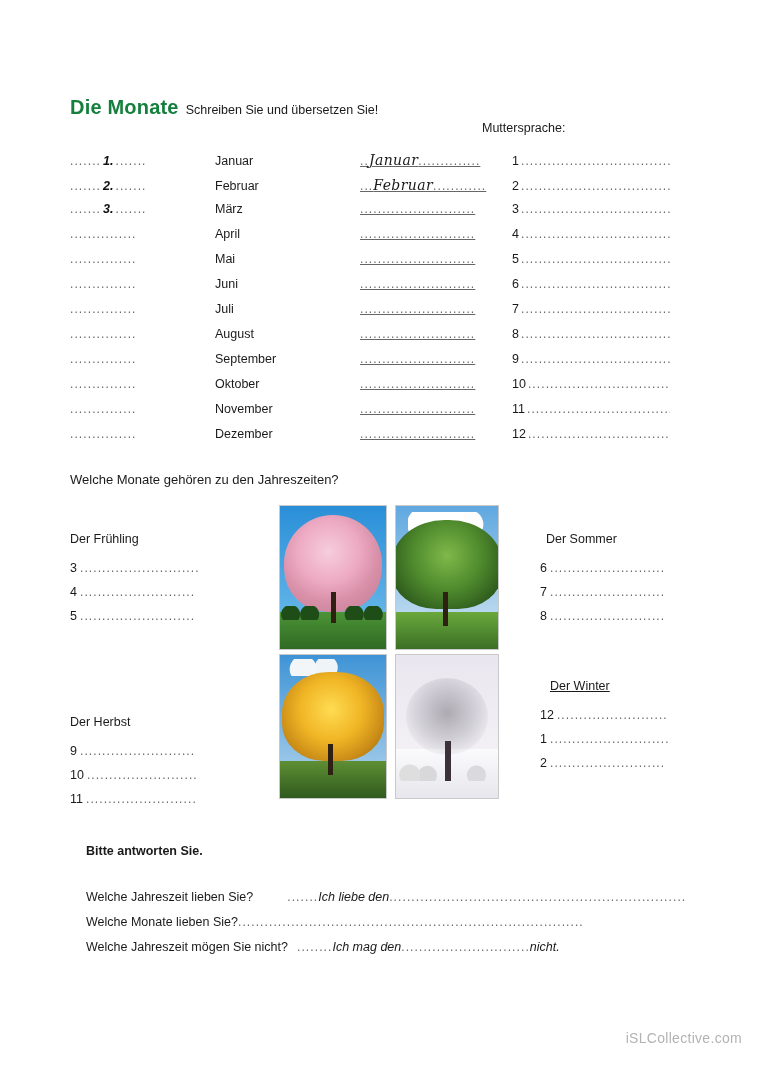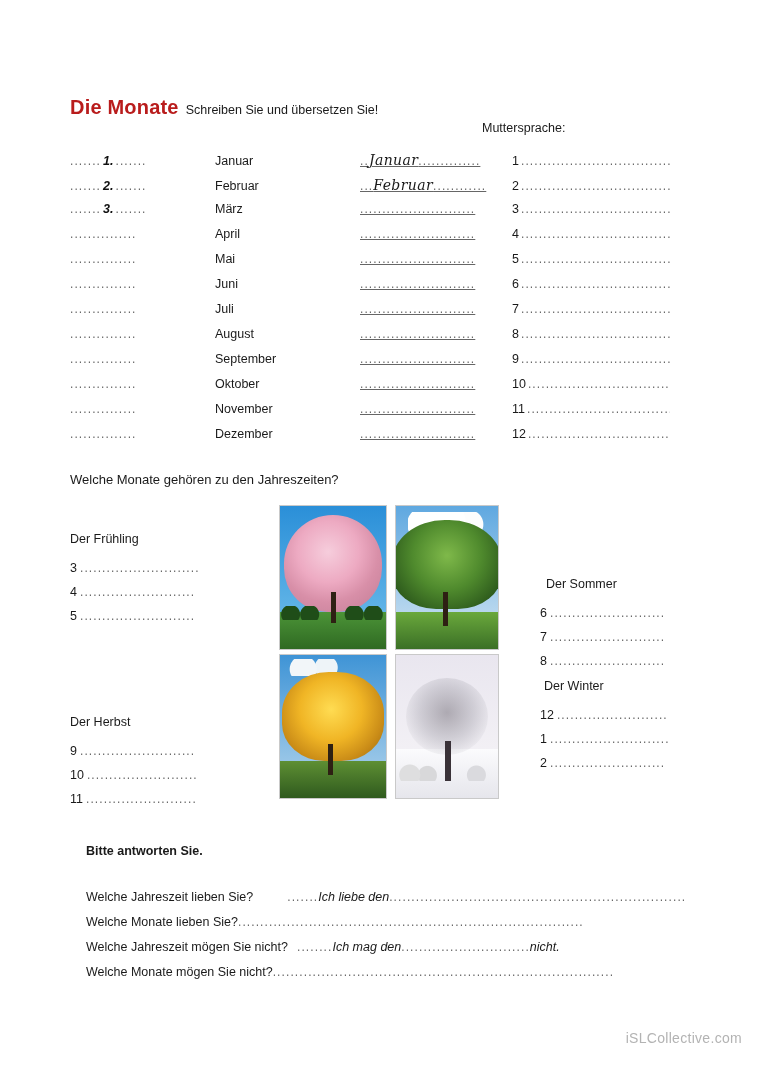--- a/index.html
+++ b/index.html
@@ -27,21 +27,21 @@
     left: 70px;
     top: 96px;
     display: flex;
     align-items: baseline;
     gap: 7px;
     white-space: nowrap;
   }
   .title-main {
     font-size: 20px;
     font-weight: bold;
-    color: #b91c1c;
+    color: #15803d;
     letter-spacing: 0.2px;
   }
   .title-sub {
     font-size: 12.5px;
     color: #1a1a1a;
   }
 
   
   .mutter-head {
     position: absolute;
@@ -158,22 +158,22 @@
     letter-spacing: 1.1px;
     font-size: 12px;
     overflow: hidden;
     white-space: nowrap;
     width: 118px;
   }
   #season-spring { left: 70px; top: 532px; }
   #season-summer { left: 540px; top: 532px; }
   #season-autumn { left: 70px; top: 679px; margin-top: 36px; }
   #season-winter { left: 540px; top: 679px; }
-  #season-summer .season-title { margin-left: 6px; margin-top: 45px; }
-  #season-winter .season-title { margin-left: 4px; }
+  #season-summer .season-title { margin-left: 6px; }
+  #season-winter .season-title { margin-left: 10px; text-decoration: underline; }
 
   
   .photos {
     position: absolute;
     left: 279px;
     top: 505px;
     width: 220px;
     height: 300px;
     display: grid;
     grid-template-columns: 108px 104px;
@@ -601,21 +601,17 @@
       <span class="q-dots">  ..............................................................................</span>
     </div>
     <div class="q-row">
       <span class="q-label">Welche Jahreszeit mögen Sie nicht?</span>
       <span class="q-gap" style="width:9px"></span>
       <span class="q-dots">........</span>
       <span class="q-hint">Ich mag den</span>
       <span class="q-dots"> ............................. </span>
       <span class="q-hint">nicht.</span>
     </div>
-    <div class="q-row">
-      <span class="q-label">Welche Monate mögen Sie nicht?</span>
-      <span class="q-dots">  .............................................................................</span>
-    </div>
   </div>
 
   <div class="footer">iSLCollective.com</div>
 
 </div>
 
 </body></html>

